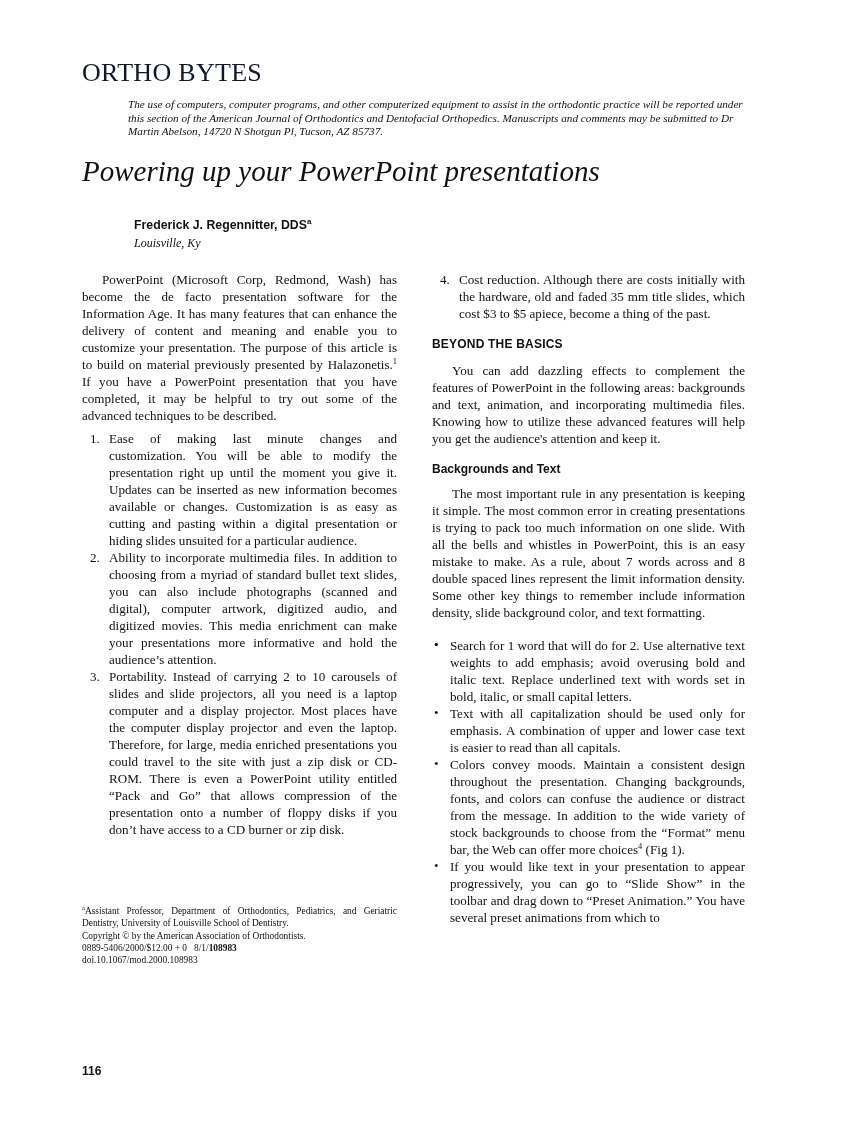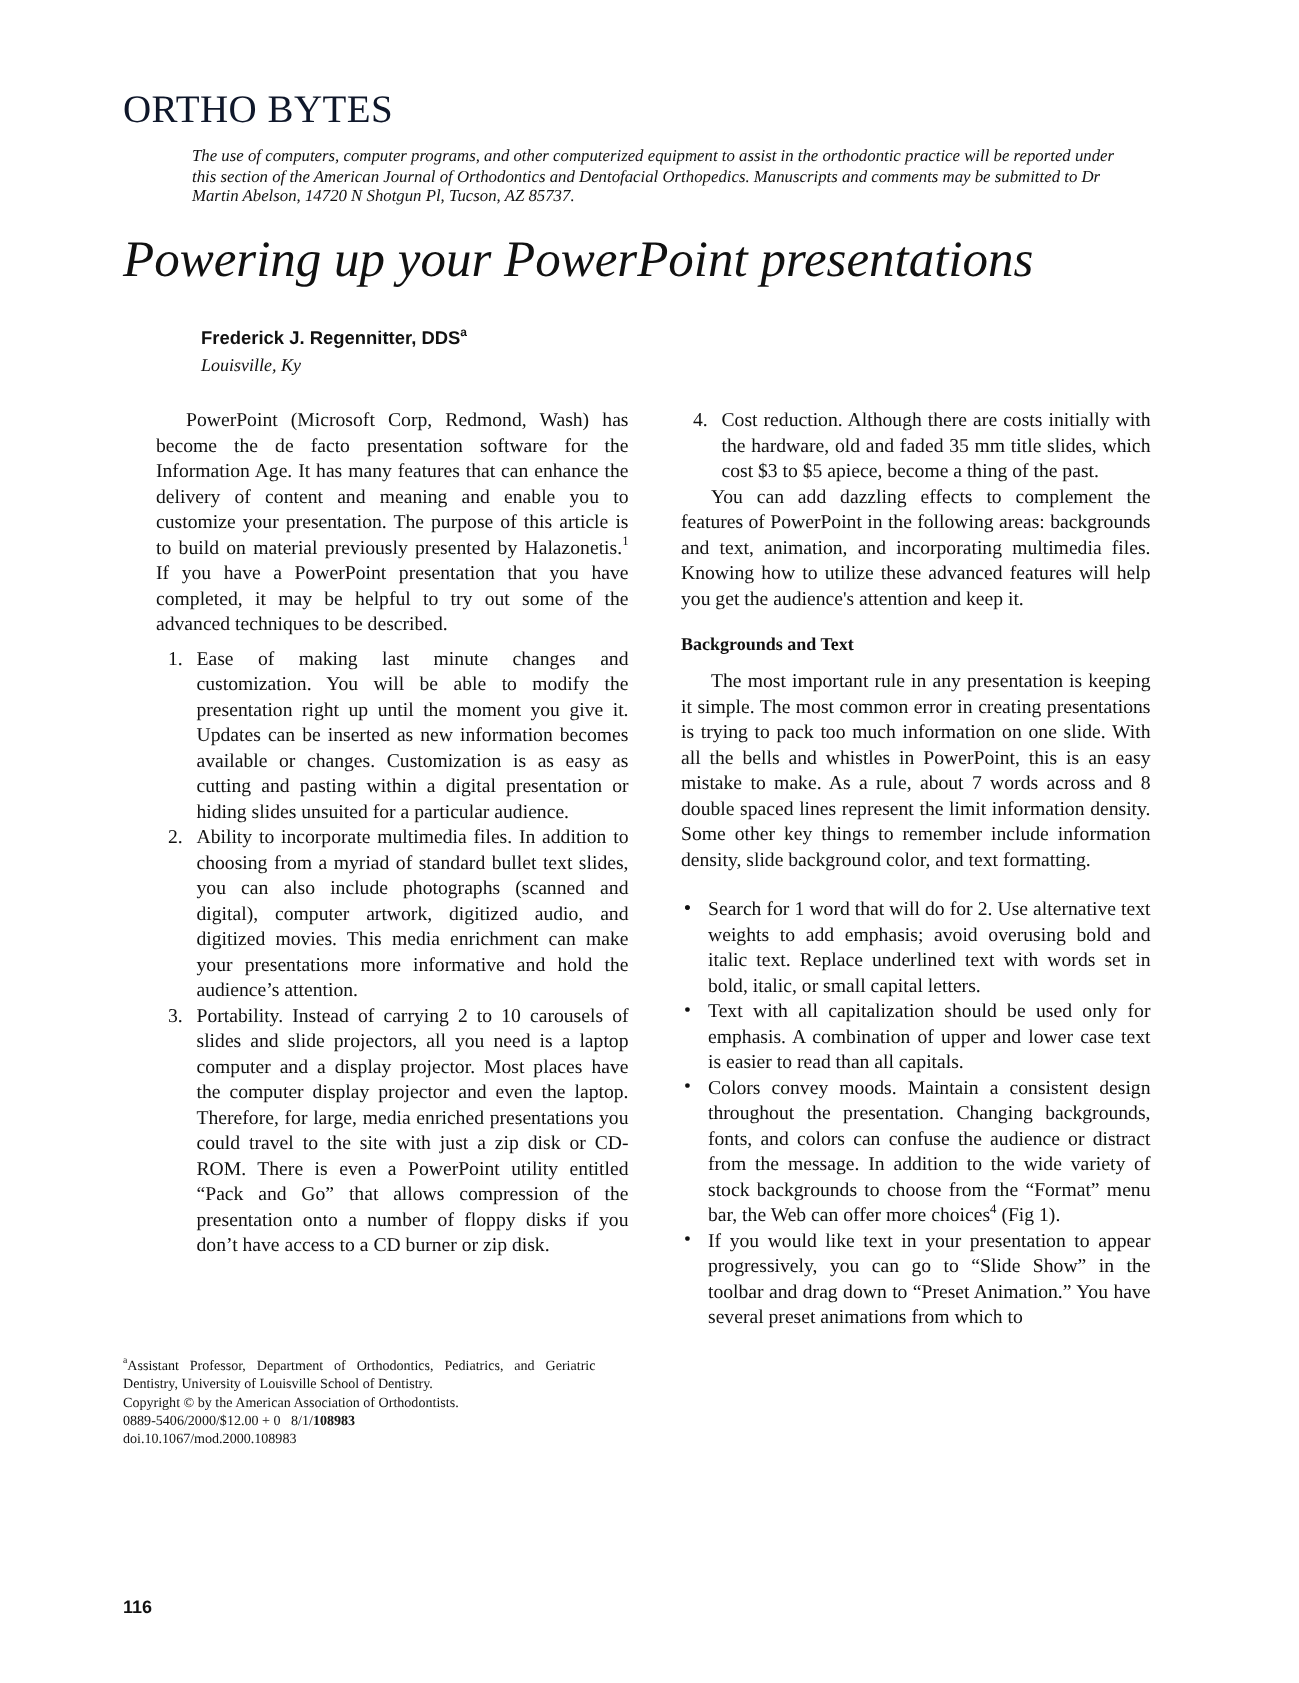--- a/index.html
+++ b/index.html
@@ -10,48 +10,48 @@
     .abs { position: absolute; }
     .section-title {
       left: 82px; top: 58px; font-size: 26px; letter-spacing: 0.3px;
       font-family: "Liberation Serif", serif; color: #0f172a;
     }
     .section-desc {
       left: 128px; top: 98px; width: 620px;
       font-style: italic; font-size: 11.2px; line-height: 13.5px;
     }
     .article-title {
-      left: 82px; top: 155px; font-size: 34px; font-style: italic;
+      left: 82px; top: 155px; font-size: 29px; font-style: italic;
       font-family: "Liberation Serif", serif;
     }
     .author {
       left: 134px; top: 218px; font-family: "Liberation Sans", sans-serif;
       font-weight: bold; font-size: 12.3px;
     }
     .author sup { font-size: 8px; }
     .affil {
       left: 134px; top: 236px; font-style: italic; font-size: 12px;
     }
     .col {
-      font-size: 13.1px; line-height: 17px; text-align: justify; margin-left: 22px;
+      font-size: 13.1px; line-height: 17px; text-align: justify;
     }
     .col-left { left: 82px; top: 271px; width: 315px; }
     .col-right { left: 432px; top: 271px; width: 313px; }
     p { margin: 0; }
     .indent { text-indent: 20px; }
     ol.numbered { margin: 6px 0 0 0; padding: 0; list-style: none; }
     ol.numbered li { position: relative; padding-left: 27px; }
     ol.numbered li .num { position: absolute; left: 8px; top: 0; }
     .em { }
     h3.head-caps {
       font-family: "Liberation Sans", sans-serif; font-weight: bold;
       font-size: 12px; margin: 14px 0 9px 0; letter-spacing: 0.2px;
     }
     h4.subhead {
-      font-family: Liberation Serif, serif; font-weight: bold;
+      font-family: Liberation Sans, sans-serif; font-weight: bold;
       font-size: 12px; margin: 14px 0 7px 0;
     }
     ul.bullets { margin: 16px 0 0 0; padding: 0; list-style: none; }
     ul.bullets li { position: relative; padding-left: 18px; }
     ul.bullets li .dot { position: absolute; left: 2px; top: -1px; }
     .footnotes {
       left: 82px; top: 905px; width: 315px; font-size: 9.4px; line-height: 12.3px;
       text-align: justify;
     }
     .footnotes sup { font-size: 6.5px; }
@@ -86,20 +86,21 @@
     </li>
   </ol>
 </div>
 
 <div class="abs col col-right">
   <ol class="numbered" style="margin-top:0">
     <li>
       <span class="num">4.</span><span class="em">Cost reduction.</span><span> Although there are costs initially with the hardware, old and faded 35 mm title slides, which cost $3 to $5 apiece, become a thing of the past.</span>
     </li>
   </ol>
+  <h3 class="head-caps">BEYOND THE BASICS</h3>
   <p class="indent">You can add dazzling effects to complement the features of PowerPoint in the following areas: backgrounds and text, animation, and incorporating multimedia files. Knowing how to utilize these advanced features will help you get the audience's attention and keep it.</p>
   <h4 class="subhead">Backgrounds and Text</h4>
   <p class="indent">The most important rule in any presentation is keeping it simple. The most common error in creating presentations is trying to pack too much information on one slide. With all the bells and whistles in PowerPoint, this is an easy mistake to make. As a rule, about 7 words across and 8 double spaced lines represent the limit information density. Some other key things to remember include information density, slide background color, and text formatting.</p>
   <ul class="bullets">
     <li><span class="dot">•</span></li>
     <li><span class="dot">•</span><span>Search for 1 word that will do for 2. Use alternative text weights to add emphasis; avoid overusing bold and italic text. Replace underlined text with words set in bold, italic, or small capital letters.</span></li>
     <li><span class="dot">•</span><span>Text with all capitalization should be used only for emphasis. A combination of upper and lower case text is easier to read than all capitals.</span></li>
     <li><span class="dot">•</span><span>Colors convey moods. Maintain a consistent design throughout the presentation. Changing backgrounds, fonts, and colors can confuse the audience or distract from the message. In addition to the wide variety of stock backgrounds to choose from the “Format” menu bar, the Web can offer more choices</span><sup>4</sup><span> (Fig 1).</span></li>
     <li><span class="dot">•</span><span>If you would like text in your presentation to appear progressively, you can go to “Slide Show” in the toolbar and drag down to “Preset Animation.” You have several preset animations from which to</span></li>
   </ul>

